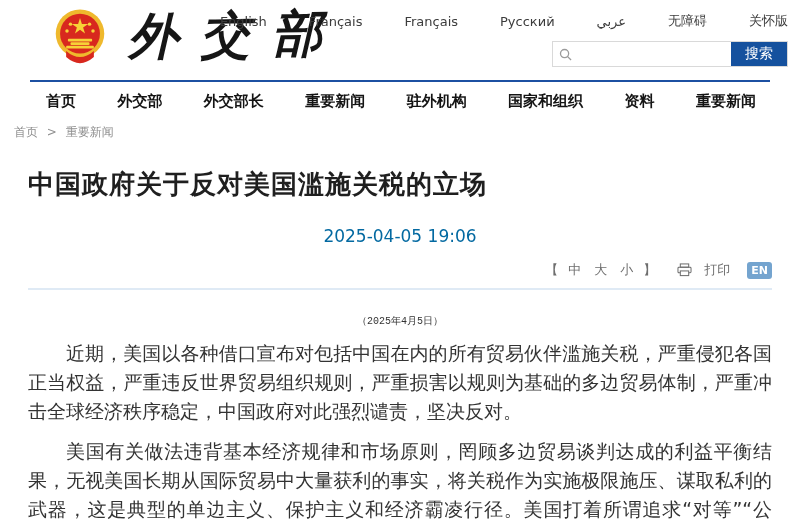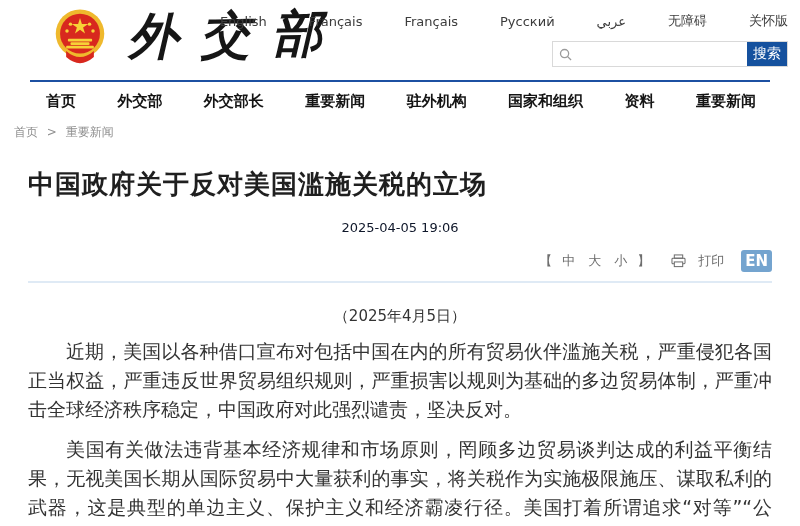--- a/index.html
+++ b/index.html
@@ -30,54 +30,54 @@
     position:absolute; right:12px; top:41px;
     width:236px; height:26px; display:flex;
     border:1px solid #d9d9d9; background:#fff;
   }
   .search-icon-box { width:24px; display:flex; align-items:center; justify-content:center; }
   .search-input {
     flex:1; border:none; outline:none; font-size:12px; min-width:0;
     font-family:inherit;
   }
   .search-btn {
-    width:40px; border:none; background:#15519e; color:#fff;
+    width:56px; border:none; background:#15519e; color:#fff;
     font-size:14px; cursor:pointer; font-family:inherit;
   }
   
   .nav {
     margin:0 30px; border-top:2px solid #1c50a2;
     display:flex; justify-content:space-between; align-items:center;
     padding:10px 14px 10px 16px;
   }
   .nav-item { font-size:15px; font-weight:bold; color:#141414; cursor:pointer; white-space:nowrap; }
   
   .breadcrumb { margin:3px 0 0 14px; font-size:12px; color:#8f8f8f; }
   .breadcrumb .sep { margin:0 5px; }
   .breadcrumb .bc-link { cursor:pointer; }
   
   .article { margin:0 28px; }
   .article-title {
     text-align:left; font-size:26px; font-weight:600; color:#1f1f1f;
     margin-top:26px; letter-spacing:1px;
   }
-  .article-date { text-align:center; font-size:13px; color:#0f172a; margin-top:18px; }
+  .article-date { text-align:center; font-size:17px; color:#0369a1; margin-top:24px; }
   .toolbar {
     display:flex; justify-content:flex-end; align-items:center;
     gap:7px; color:#6e6e6e; font-size:13px;
     margin-top:15px; padding-bottom:9px; border-bottom:2px solid #dfeaf5;
   }
   .size-opt { cursor:pointer; margin:0 3px; }
   .bracket { color:#6e6e6e; }
   .print-btn { display:flex; align-items:center; gap:12px; cursor:pointer; margin-left:14px; }
   .en-badge {
-    margin-left:10px; background:#74a4cf; color:#fff; font-size:15px;
+    margin-left:10px; background:#74a4cf; color:#fff; font-size:11px;
     font-weight:bold; padding:2px 4px; border-radius:3px; cursor:pointer;
   }
-  .body-dateline { text-align:center; font-size:15px; color:#333; margin:24px 0 4px; }
+  .body-dateline { text-align:center; font-size:10px; color:#333; margin:24px 0 4px;font-family:Liberation Mono, monospace; }
   .article-body p {
     font-size:19px; line-height:29px; color:#333;
     text-align:justify; text-indent:2em; margin:11px 0 0;
   }
 </style>
 </head>
 <body>
 
 <div class="header">
   <svg class="emblem" viewBox="0 0 60 70" aria-hidden="true">

